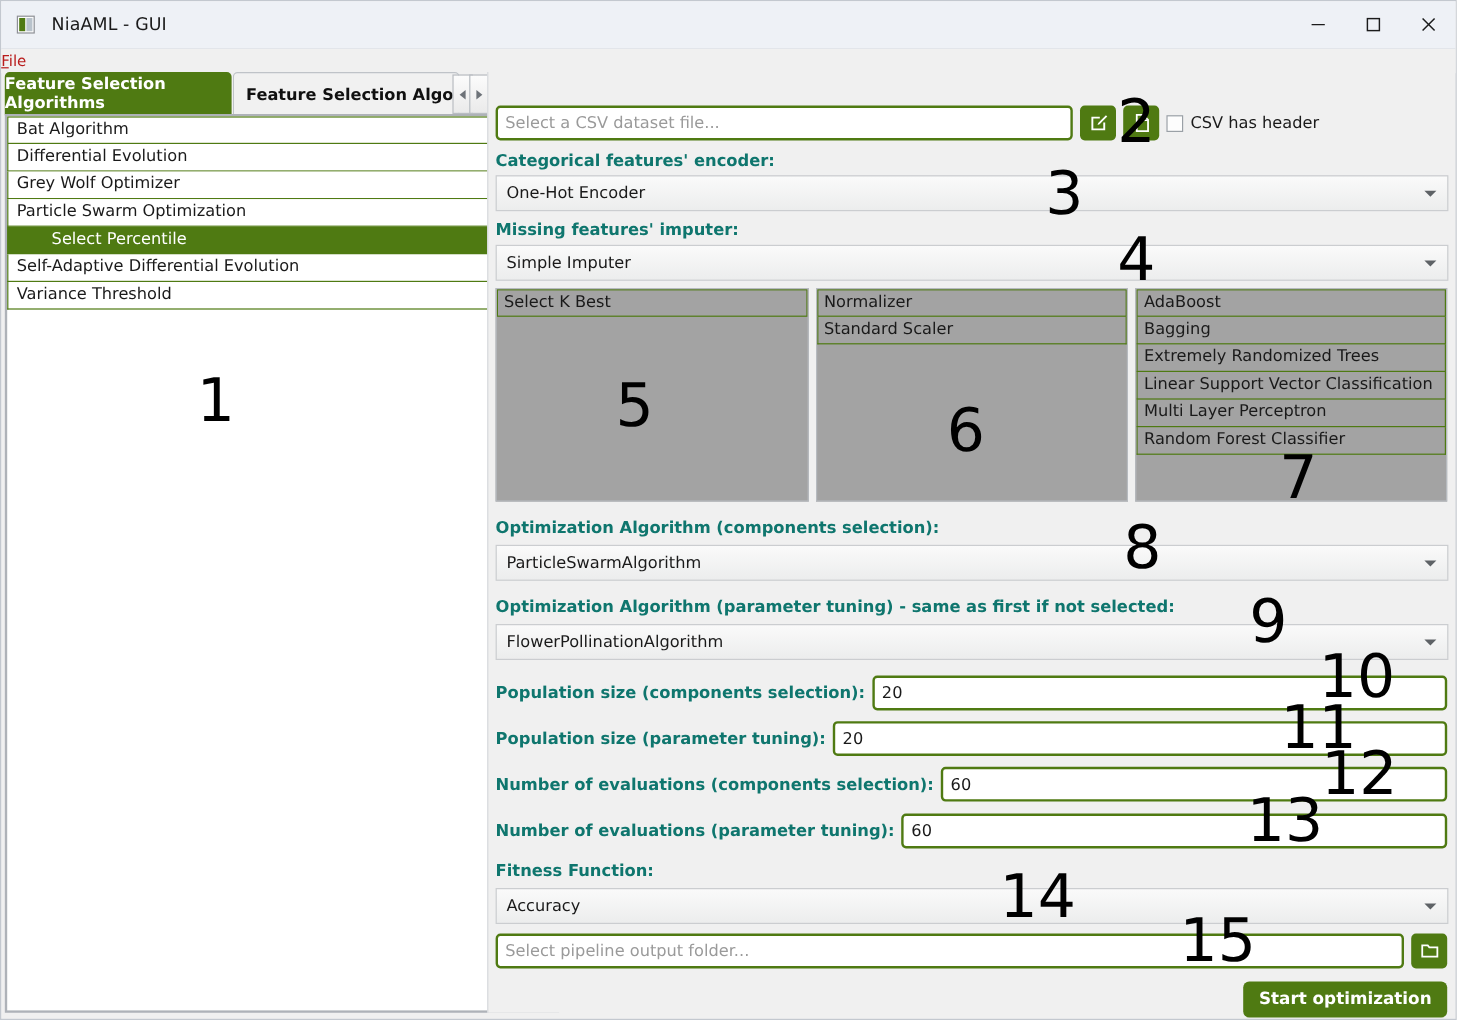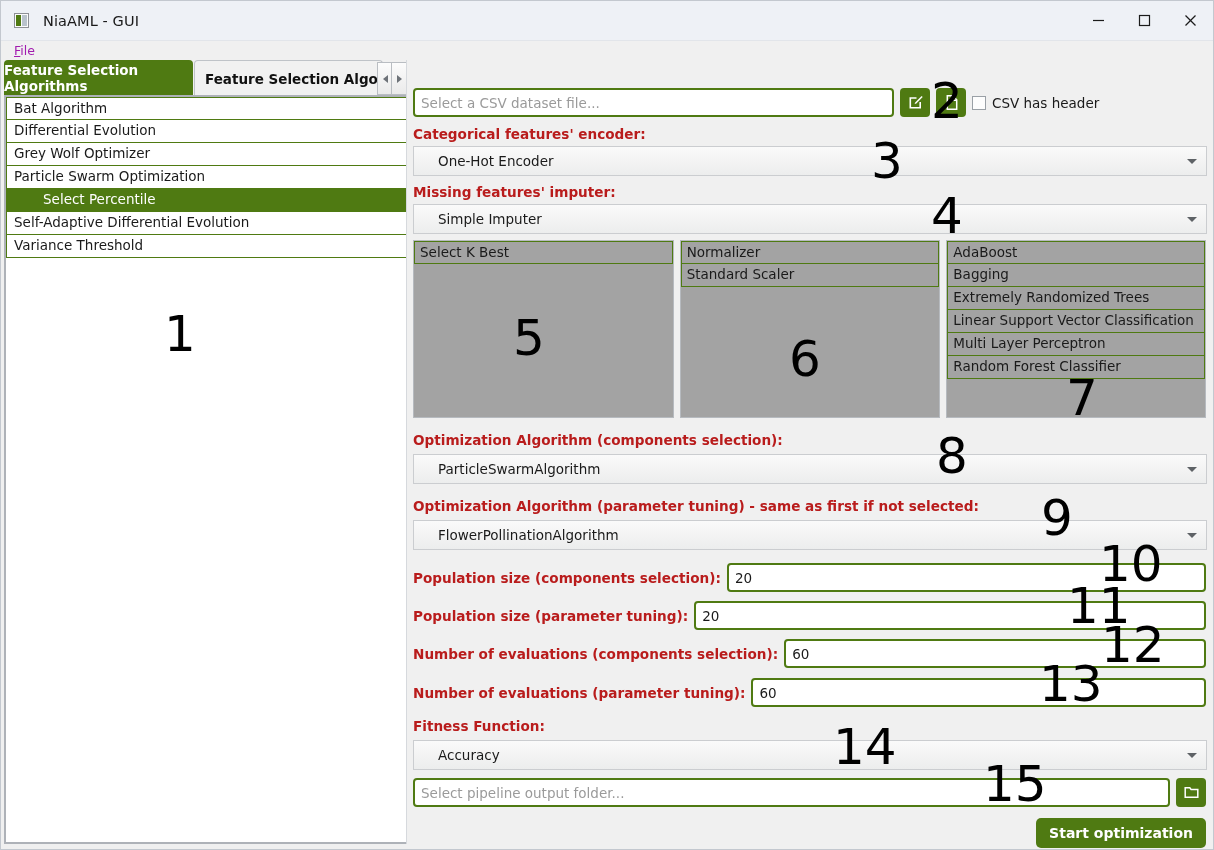--- a/index.html
+++ b/index.html
@@ -45,21 +45,21 @@
     justify-content: center; color: #1b1b1b;
   }
   .win-btn svg { display: block; }
 
   
   #menubar {
     position: absolute; left: 0; top: 40px; width: 1212px; height: 20px;
     background: #f0f0f0; display: flex; align-items: center;
   }
   #menu-file {
-    font-size: 12.5px; color: #a21caf; margin-left: 13px; line-height: 1;
+    font-size: 12.5px; color: #b91c1c; line-height: 1;
   }
   #menu-file u { text-decoration: underline; }
 
   
   #tabbar {
     position: absolute; left: 3px; top: 59px; width: 402px; height: 36px;
   }
   .tab {
     position: absolute; top: 0; height: 36px;
     display: flex; align-items: center; justify-content: center;
@@ -113,21 +113,21 @@
   #right-panel {
     position: absolute; left: 405px; top: 59px; width: 806px; height: 784px;
     background: #f0f0f0;
     border-left: 1px solid #d6d9dd;
     padding: 28px 6px 0 6px;
   }
 
   
   .row { display: flex; align-items: center; }
   .lbl {
-    font-size: 13.6px; font-weight: bold; color: #b91c1c; white-space: nowrap;
+    font-size: 13.6px; font-weight: bold; color: #0f766e; white-space: nowrap;
   }
 
   
   .ginput {
     height: 29px; background: #ffffff;
     border: 2px solid #4f7a12; border-radius: 4px;
     font-size: 13.5px; color: #1a1a1a;
     padding: 0 6px; display: flex; align-items: center;
     font-family: "DejaVu Sans", "Liberation Sans", sans-serif;
     outline: none;
@@ -145,21 +145,21 @@
   .cbox {
     width: 14px; height: 14px; background: #fdfdfd;
     border: 1px solid #9aa0a6; flex: none;
   }
 
   
   .combo {
     height: 30px; background: linear-gradient(#fafafa,#eceded);
     border: 1px solid #cbcdd0;
     display: flex; align-items: center;
-    padding: 0 24px; font-size: 13.5px; color: #1a1a1a;
+    padding: 0 8px; font-size: 13.5px; color: #1a1a1a;
     position: relative;
   }
   .combo .caret {
     position: absolute; right: 9px; top: 50%;
     width: 0; height: 0; margin-top: -2px;
     border-left: 5px solid transparent; border-right: 5px solid transparent;
     border-top: 5px solid #5e6266;
   }
 
   

